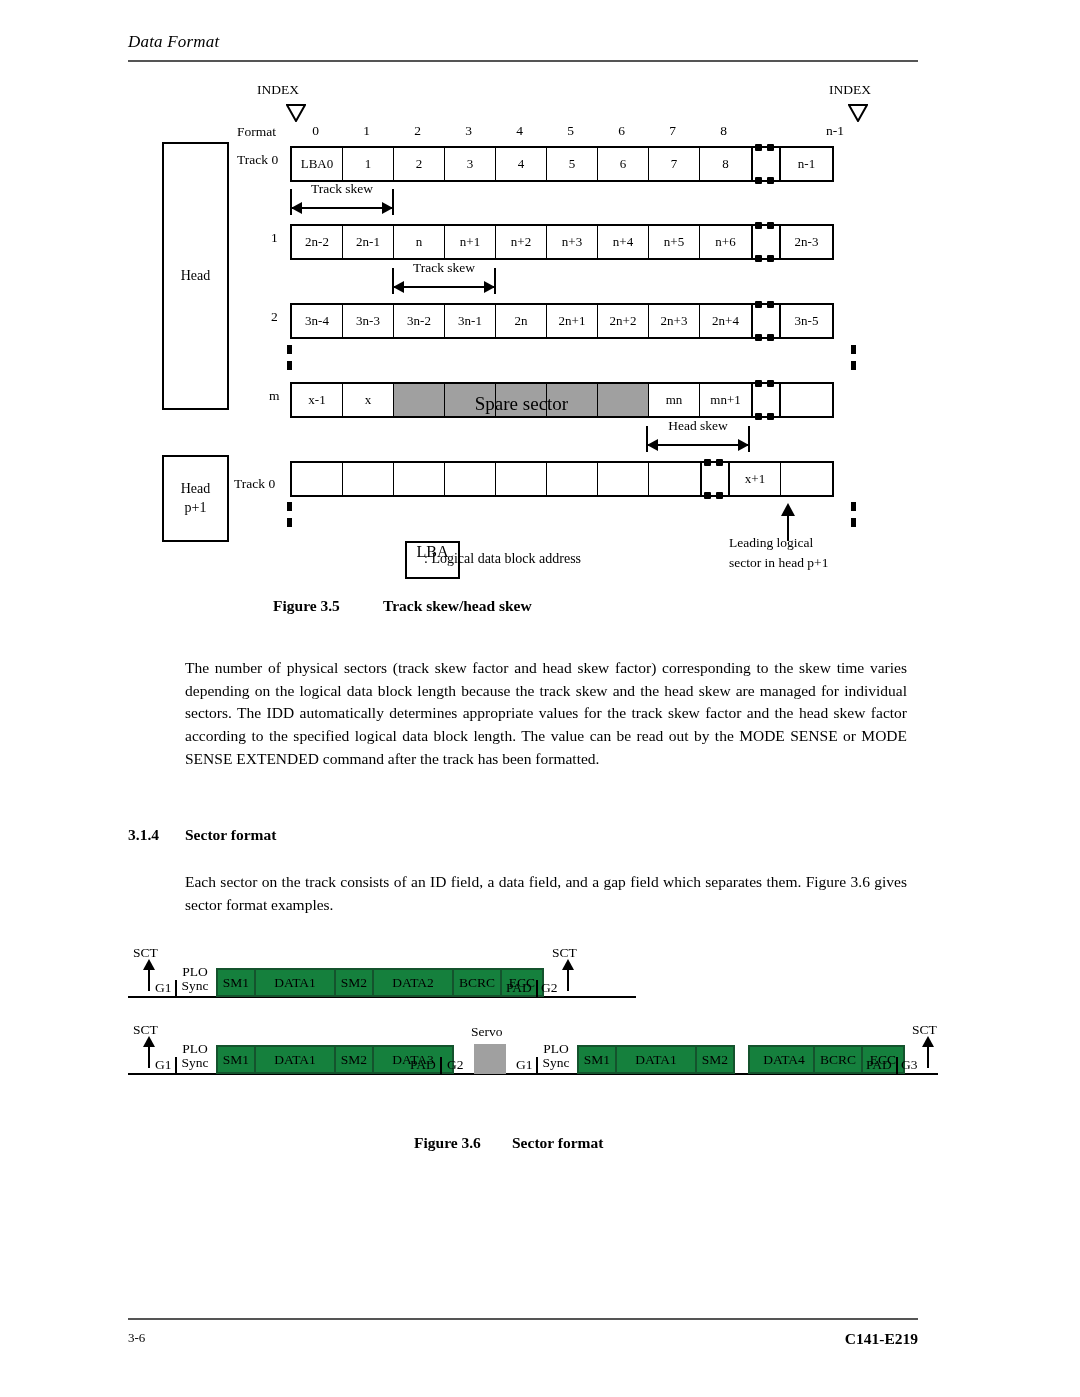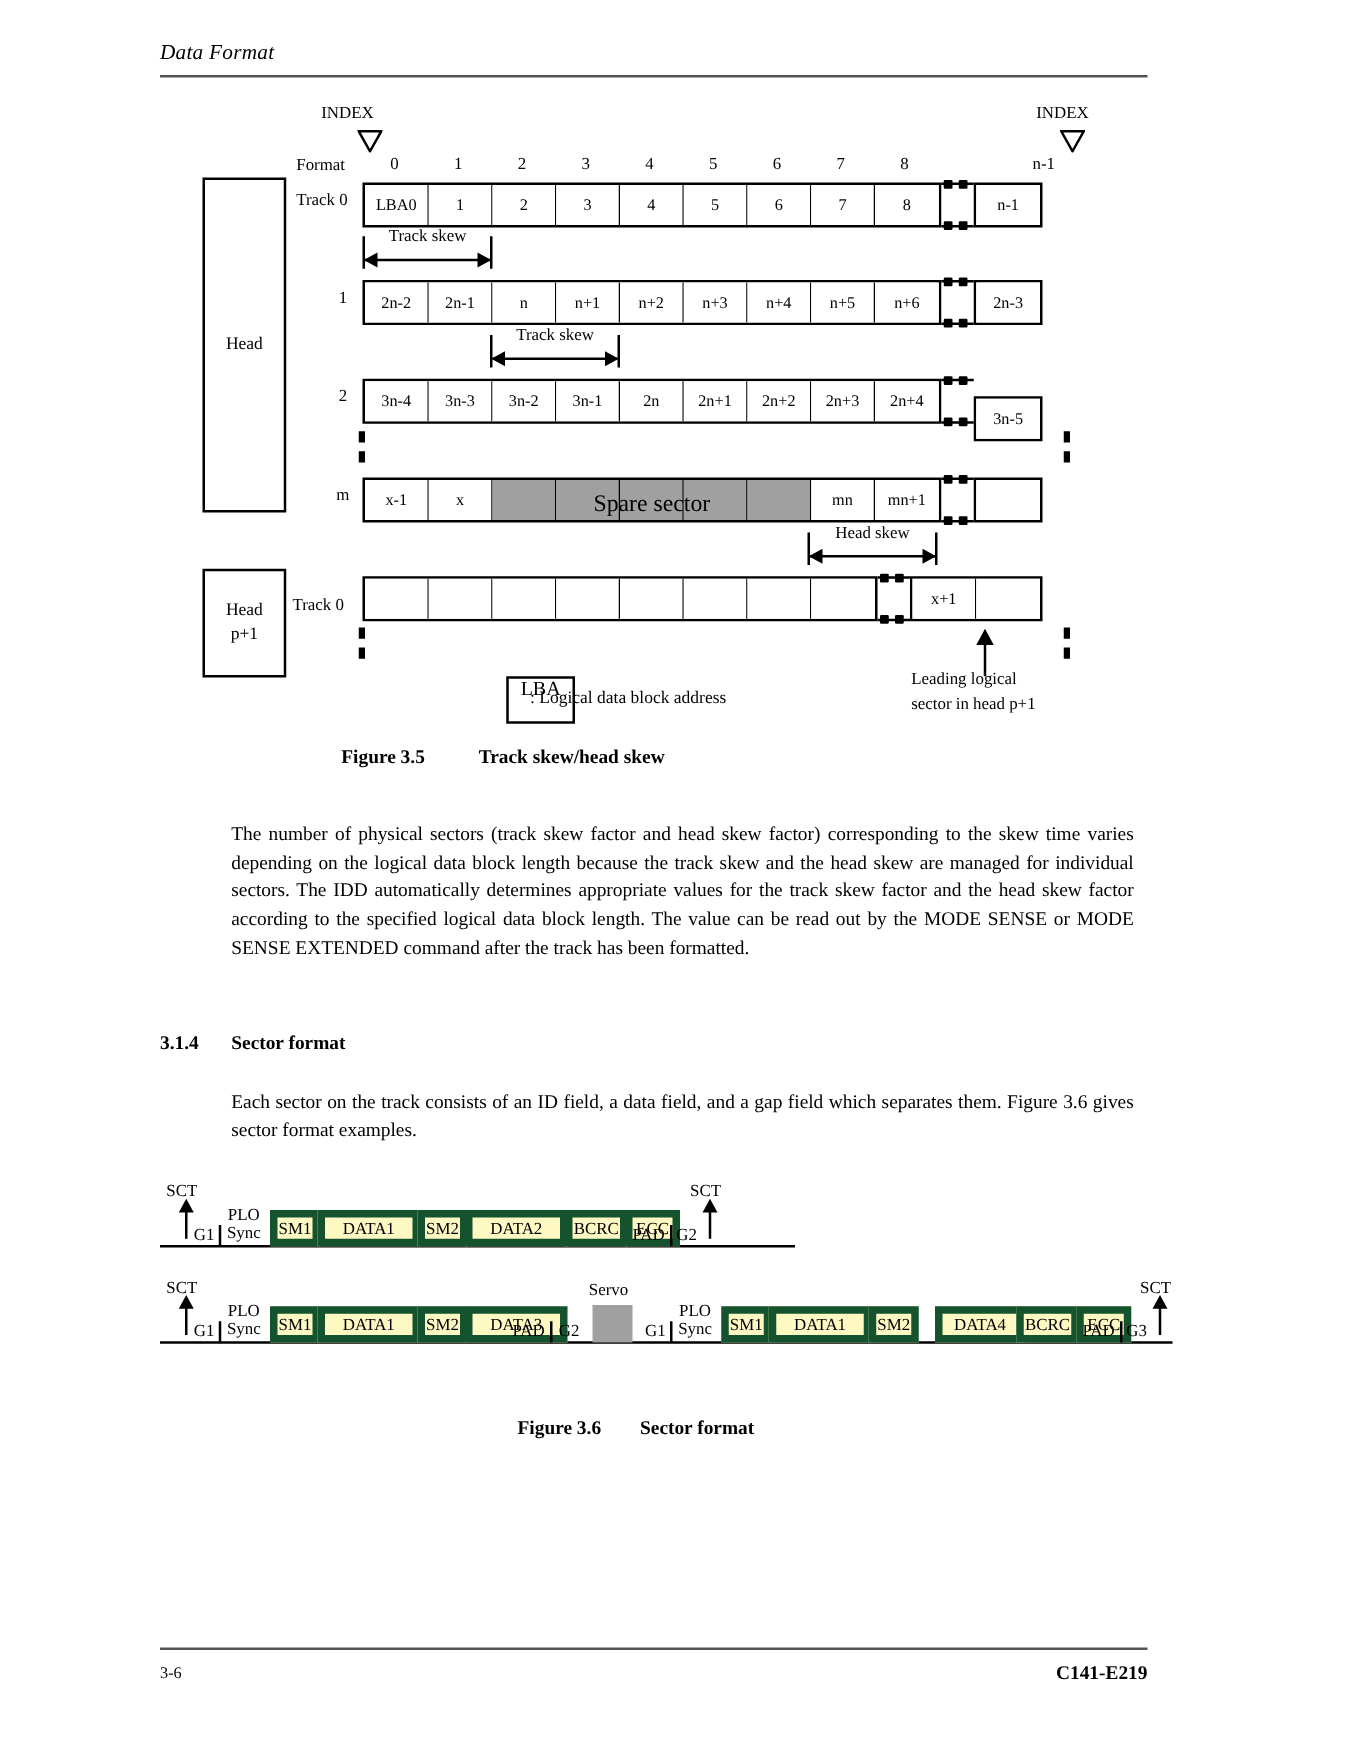--- a/index.html
+++ b/index.html
@@ -231,22 +231,22 @@
   
   #figure-36 { position: absolute; left: 0; top: 0; width: 1080px; height: 1397px; }
 
   .fmt-baseline {
     position: absolute;
     height: 2px;
     background: #000;
   }
   .fmt-field {
     position: absolute;
-    border: 6px solid #14532d;
-    background: #fef9c3;
+    border: 2px solid #14532d;
+    background: #15803d;
     height: 29px;
     display: flex;
     align-items: center;
     justify-content: center;
     font-size: 13.5px;
     box-sizing: border-box;
   }
   .fmt-field.servo { background: #a0a0a0; border: none; }
   .fmt-free {
     position: absolute;
@@ -412,21 +412,21 @@
         <div class="cell">2n+3</div>
         <div class="cell">2n+4</div>
       </div>
       <div class="gap-rules" style="left: 753px; top: 0px; width: 26px;"></div>
       <div class="dots4" style="left: 753px; top: 0px;">
         <i></i>
         <i></i>
         <i></i>
         <i></i>
       </div>
-      <div class="strip-seg" style="left: 779px; top: 14px; width: 55px;">
+      <div class="strip-seg" style="left: 779px; top: 0px; width: 55px;">
         <div class="cell">3n-5</div>
       </div>
     </div>
   <div class="fig-el" id="strip-headm" style="left:0; top:382px;">
       <div class="strip-seg" style="left: 290px; top: 0px; width: 463px;">
         <div class="cell">x-1</div>
         <div class="cell">x</div>
         <div class="cell shaded"></div>
         <div class="cell shaded"></div>
         <div class="cell shaded"></div>

